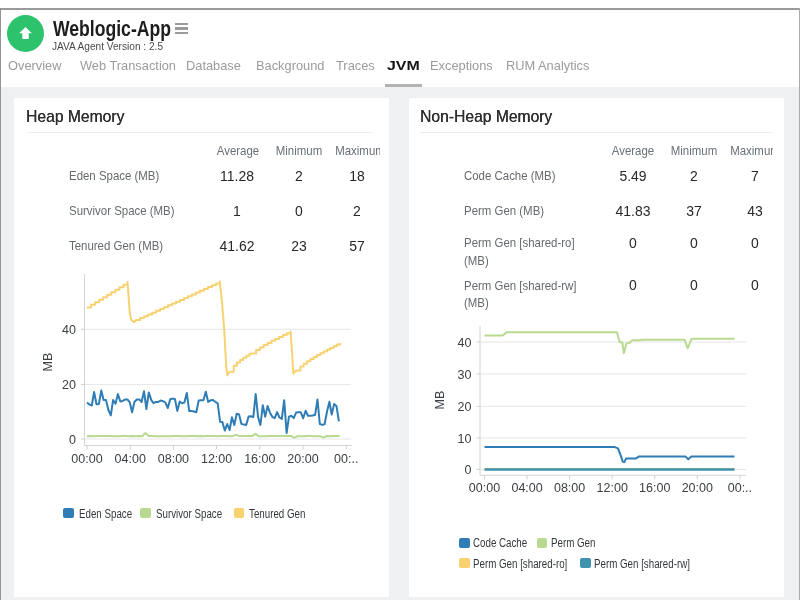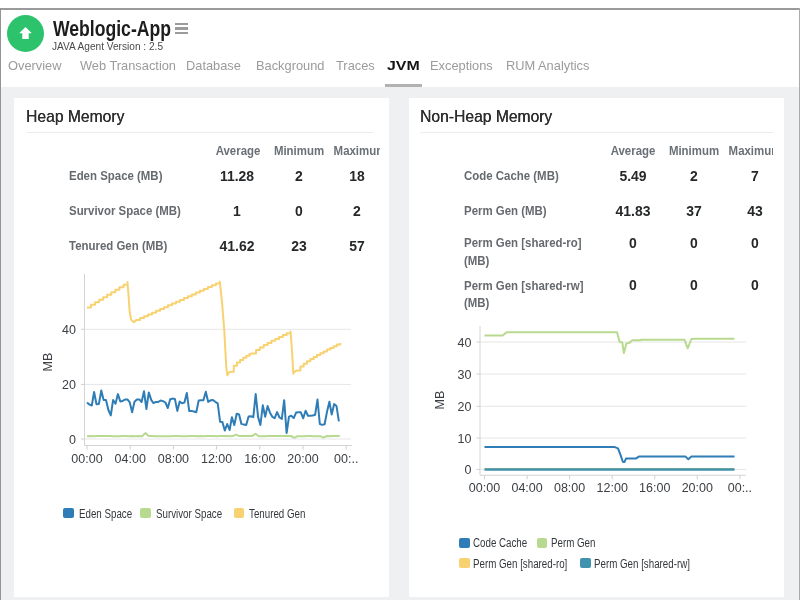--- a/index.html
+++ b/index.html
@@ -28,21 +28,21 @@
   .panel.r { left:409px; }
   .ptitle { position:absolute; top:99px; font-size:17px; color:#2e2e2e; text-shadow:0.35px 0 0 #2e2e2e;
             transform:scaleX(0.92); transform-origin:left top; }
   .pdivide { position:absolute; top:123.5px; height:1px; background:#ececec; }
   .thead { position:absolute; font-size:13px; color:#6a7077; text-align:center; width:70px;
            transform:scaleX(0.88); }
   .tlabel { position:absolute; font-size:13px; color:#666a6e; white-space:nowrap; line-height:17.5px;
             transform:scaleX(0.88); transform-origin:left top; }
   .tval { position:absolute; font-size:15.5px; color:#26282a; text-align:center; width:70px;
           transform:scaleX(0.9); }
-  .clip { position:absolute; overflow:hidden; background:transparent;font-weight:bold; }
+  .clip { position:absolute; overflow:hidden; background:transparent; }
   .leg { position:absolute; font-size:12.5px; color:#34383c; white-space:nowrap;
          transform:scaleX(0.78); transform-origin:left top; }
   .sq { position:absolute; width:10.5px; height:10.5px; border-radius:2px; }
   svg { position:absolute; }
   svg text { font-family:"Liberation Sans", sans-serif; }
 </style>
 </head>
 <body>
 <div class="frame">
   <div class="hdr"></div>

